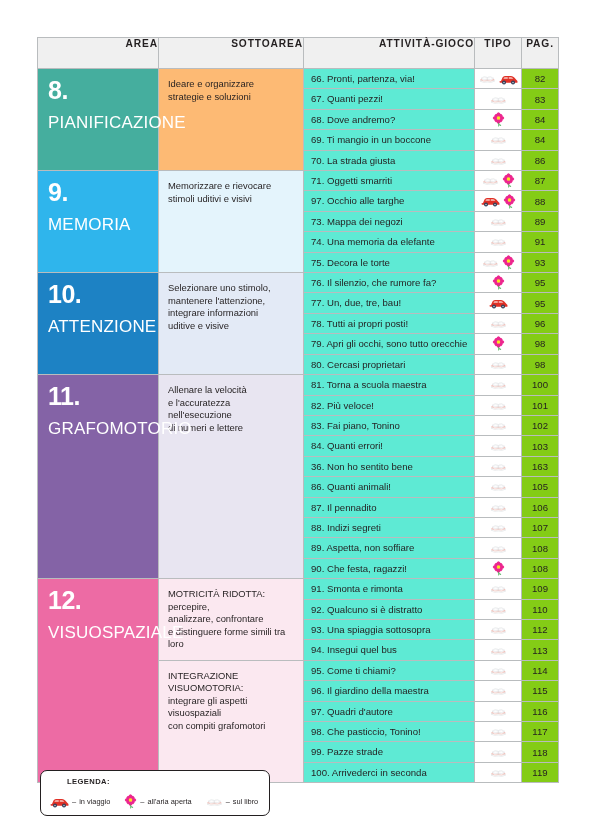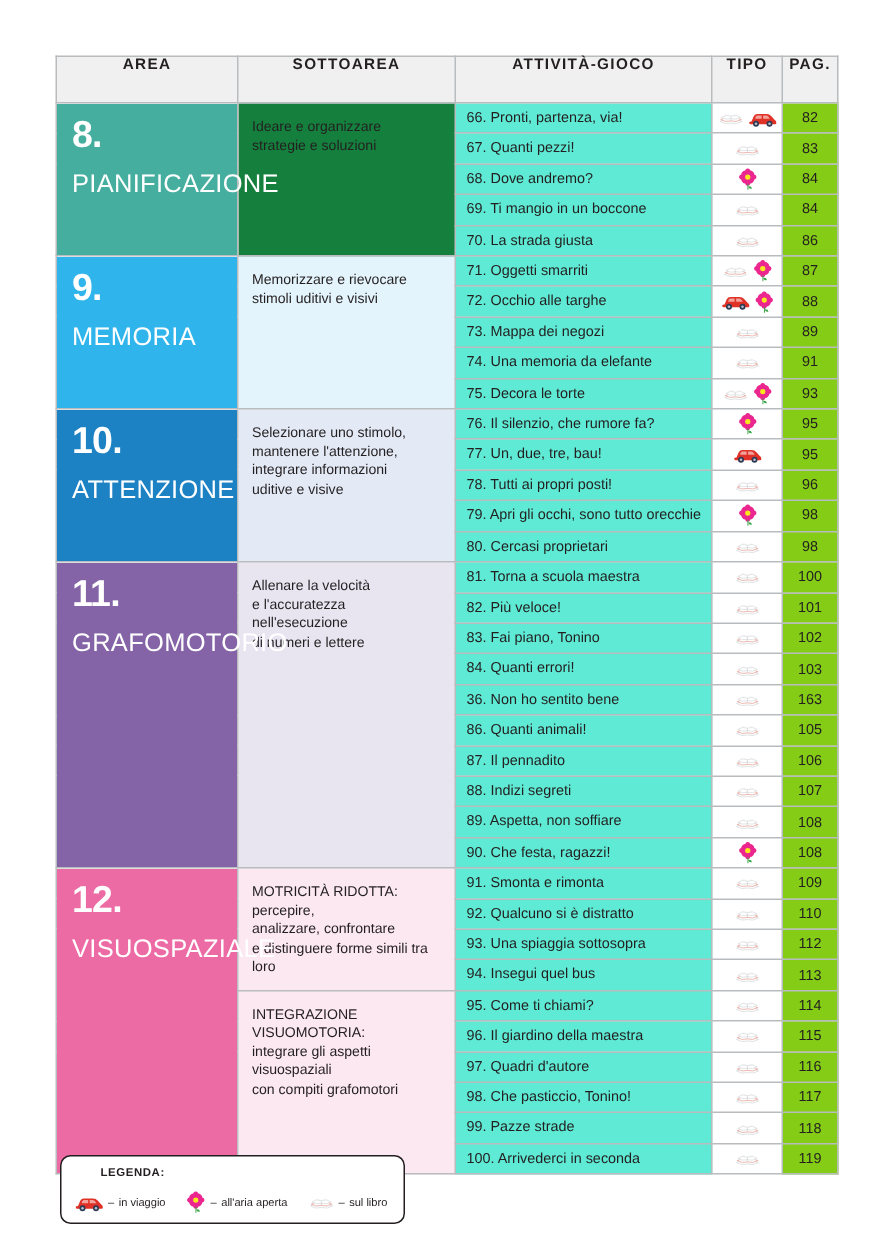--- a/index.html
+++ b/index.html
@@ -46,21 +46,21 @@
   col.c-pag      { width: 37px; }
 
   
   thead th {
     background: #f0f0f0;
     height: 30px;
     font-size: 10.2px;
     font-weight: bold;
     letter-spacing: 0.9px;
     color: #231f20;
-    text-align: center;
+    text-align: right;
     padding: 0 0 0 9px;
     vertical-align: middle;
     border-bottom: 1px solid #9a9da0;
   }
   thead th.ctr { text-align: center; padding-left: 0; }
 
   
   td.area-cell {
     position: relative;
     padding: 10px 0 0 10px;
@@ -186,21 +186,21 @@
         <th class="ctr">TIPO</th>
         <th class="ctr">PAG.</th>
       </tr>
     </thead>
     <tbody id="tbody">
         <tr>
           <td class="area-cell" rowspan="5" style="background: rgb(69, 174, 158);">
             <span class="area-num">8.</span>
             <span class="area-name">PIANIFICAZIONE</span>
           </td>
-          <td class="sub-cell" rowspan="5" style="background: #15803d; margin-top: 16px;">
+          <td class="sub-cell" rowspan="5" style="background: #fdba74; margin-top: 16px;">
             <span class="sub-text">Ideare e organizzare
 strategie e soluzioni</span>
           </td>
           <td class="act-cell">66. Pronti, partenza, via!</td>
           <td class="tipo-cell">
             <div class="tipo-wrap">
               <span class="ico">
                 <svg width="17" height="13" viewBox="0 0 34 26">
                   <path d="M2 18 Q9 13.5 16.5 16.5 Q24 13.5 31.5 18 Q24 22.5 16.5 20 Q9 22.5 2 18 Z" fill="#fdfdfd" stroke="#d3d6d9" stroke-width="0.9"></path>
                   <path d="M3 15.5 Q9.5 11 16.5 14 Q23.5 11 30.5 15.5 Q23.5 19.5 16.5 17.2 Q9.5 19.5 3 15.5 Z" fill="#ffffff" stroke="#e08a7d" stroke-width="0.8"></path>
@@ -341,21 +341,21 @@
                   <circle cx="13" cy="12" r="3.5" fill="#f8e71c"></circle>
                   <path d="M12.6 21 L12.6 29 L13.9 29 L13.9 21 Z" fill="#3aa648"></path>
                   <path d="M13.6 24.5 Q18 23.8 18.6 27.4 Q14.6 28.6 13.6 24.5 Z" fill="#3aa648"></path>
                 </svg>
               </span>
             </div>
           </td>
           <td class="pag-cell">87</td>
         </tr>
         <tr>
-          <td class="act-cell">72. Occhio alle targhe</td>
+          <td class="act-cell">97. Occhio alle targhe</td>
           <td class="tipo-cell">
             <div class="tipo-wrap">
               <span class="ico">
                 <svg width="19" height="12" viewBox="0 0 38 24">
                   <path d="M4 16 L7 9 Q8.5 6 12 6 L24 6 Q28 6 30.5 9 L35 14 Q37 15 37 17 L37 18.5 Q37 19.5 35.5 19.5 L3 19.5 Q1 19.5 1 17.5 L1 17 Q1 16 4 16 Z" fill="#e03127"></path>
                   <path d="M9.5 9.5 L11.5 8 L17.5 8 L17.5 12.2 L9 12.2 Z" fill="#f5b9b2" opacity="0.85"></path>
                   <path d="M19.5 8 L24 8 Q26.5 8.3 28.5 12.2 L19.5 12.2 Z" fill="#f5b9b2" opacity="0.85"></path>
                   <circle cx="10" cy="19" r="4" fill="#2f3a54"></circle>
                   <circle cx="10" cy="19" r="1.7" fill="#b8bfca"></circle>
                   <circle cx="28" cy="19" r="4" fill="#2f3a54"></circle>

